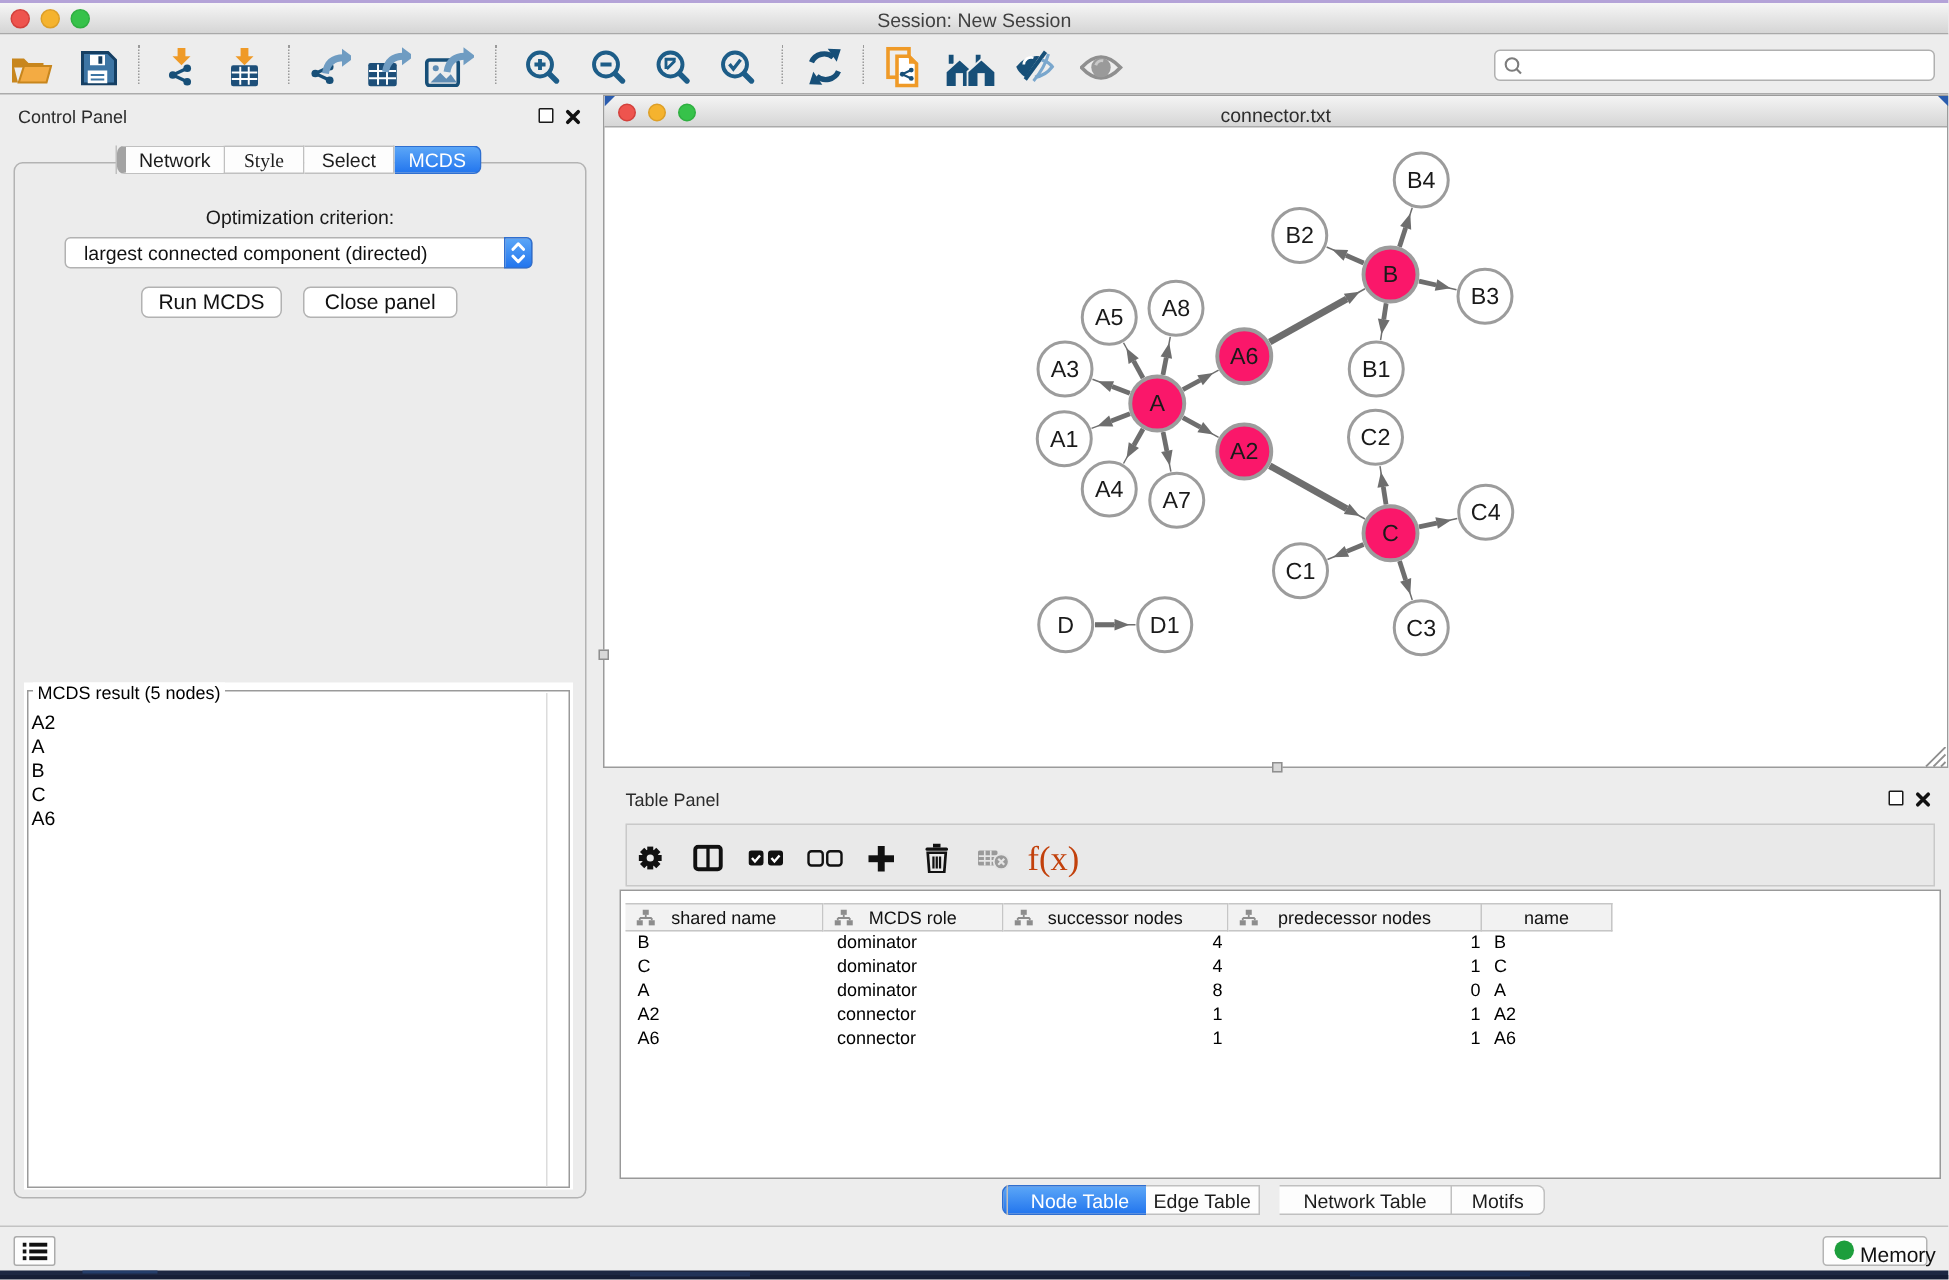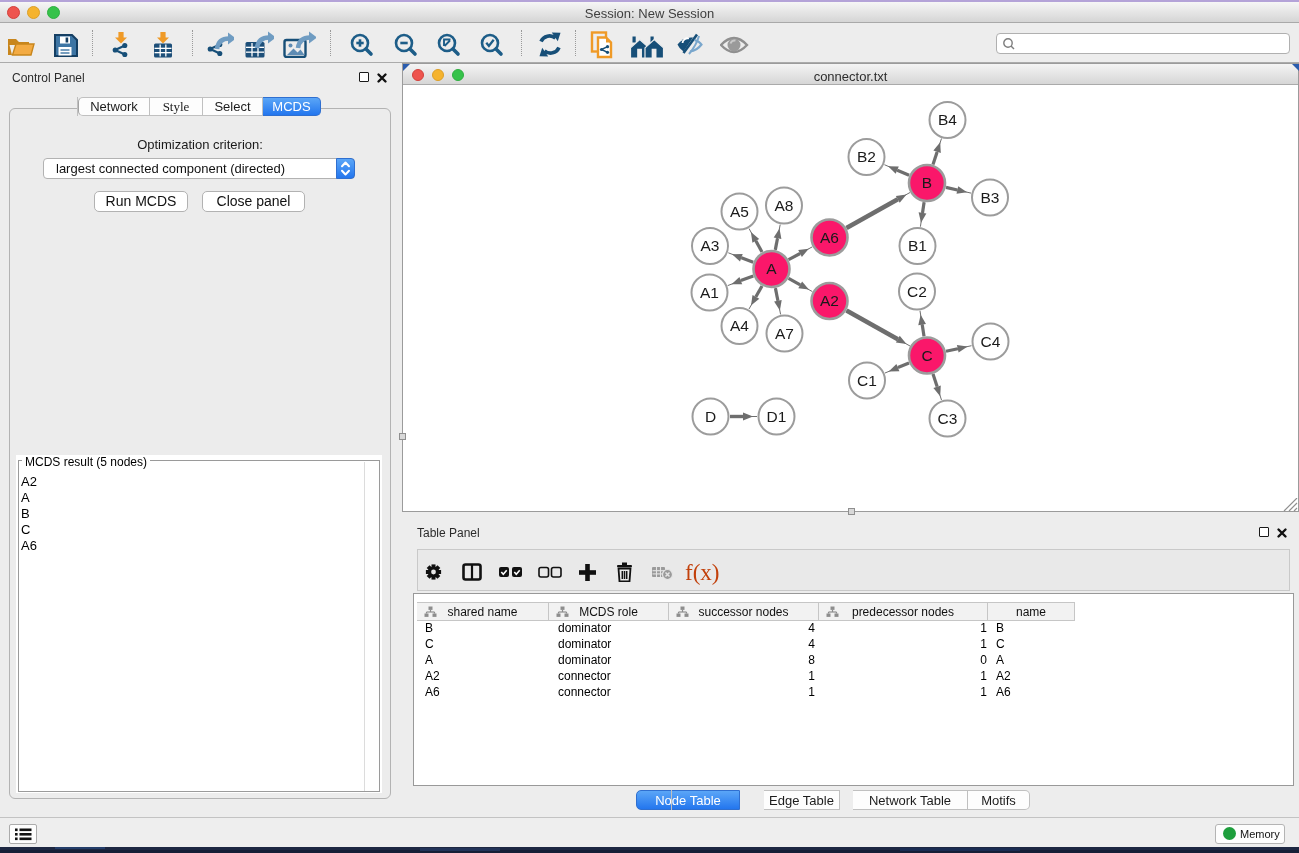--- a/index.html
+++ b/index.html
@@ -147,21 +147,21 @@
   </svg>
 
 <div class="abs" style="left:0;top:64px;width:393px;height:753px;background:#ededed"></div>
 <div class="abs" style="left:12px;top:71px;font-size:12px;color:#2b2b2b">Control Panel</div>
 <div class="abs winbtn" style="left:359px;top:72px"></div>
 <svg class="abs" style="left:376px;top:72px" width="12" height="12">
     <path d="M2.5,2.5 L9.5,9.5 M9.5,2.5 L2.5,9.5" stroke="#111" stroke-width="2.4" stroke-linecap="round"></path>
   </svg>
 
 <div class="abs" style="left:9px;top:108px;width:382px;height:691px;background:#ececec;border:1px solid #b3b3b3;border-radius:6px"></div>
-<div class="abs ctab" style="left:78px;width:72px;border-radius:5px 0 0 5px;border-left:1px solid #a3a3a3;">Network</div>
+<div class="abs ctab" style="left:78px;width:72px;border-radius:5px 0 0 5px;border-left:6px solid #a3a3a3;">Network</div>
 <div class="abs ctab" style="left:150px;width:53px;font-family:Liberation Serif, serif;">Style</div>
 <div class="abs ctab" style="left:203px;width:60px;">Select</div>
 <div class="abs ctab sel" style="left:263px;width:58px;">MCDS</div>
 <div class="abs" style="left:77px;top:97px;width:1px;height:19px;background:#c0c0c0"></div>
 <div class="abs" style="left:0;top:137px;width:400px;text-align:center;font-size:13px;color:#1a1a1a">Optimization criterion:</div>
 
 <div class="abs" style="left:43px;top:158px;width:312px;height:21px;background:#fff;border:1px solid #b2b2b2;border-radius:4px"></div>
 <div class="abs" style="left:56px;top:161px;font-size:13px;color:#111">largest connected component (directed)</div>
 <div class="abs" style="left:336px;top:158px;width:19px;height:21px;background:linear-gradient(#5ba6f7,#2376ee);border-radius:0 4px 4px 0;border:1px solid #2f6fd0"></div>
 <svg class="abs" style="left:339px;top:161px" width="13" height="15">
@@ -425,37 +425,37 @@
 <div class="abs trow" style="top:668px;left:558px">connector</div>
 <div class="abs trow" style="top:668px;left:735px;width:80px;text-align:right">1</div>
 <div class="abs trow" style="top:668px;left:907px;width:80px;text-align:right">1</div>
 <div class="abs trow" style="top:668px;left:996px">A2</div>
 <div class="abs trow" style="top:684px;left:425px">A6</div>
 <div class="abs trow" style="top:684px;left:558px">connector</div>
 <div class="abs trow" style="top:684px;left:735px;width:80px;text-align:right">1</div>
 <div class="abs trow" style="top:684px;left:907px;width:80px;text-align:right">1</div>
 <div class="abs trow" style="top:684px;left:996px">A6</div>
 
-<div class="abs btab sel" style="left:636px;width:104px;">Node Table</div>
+<div class="abs btab sel" style="left:668px;width:104px;">Node Table</div>
 <div class="abs btab" style="left:764px;width:76px;">Edge Table</div>
 <div class="abs btab" style="left:853px;width:115px;">Network Table</div>
 <div class="abs btab" style="left:968px;width:62px;border-radius:0 5px 5px 0;">Motifs</div>
 <div class="abs" style="left:671px;top:790px;width:1px;height:20px;background:#c0c0c0"></div>
 
 <div class="abs" style="left:0;top:817px;width:1299px;height:30px;background:#eeeeee;border-top:1px solid #c3c3c3"></div>
 <div class="abs" style="left:9px;top:824px;width:28px;height:20px;background:#fdfdfd;border:1px solid #ababab;border-radius:2px"></div>
 <svg class="abs" style="left:15px;top:828px" width="17" height="13">
 <rect x="0" y="0.5" width="2.6" height="2.6" fill="#111"></rect>
     <rect x="4.5" y="0.5" width="12" height="2.6" fill="#111"></rect>
 <rect x="0" y="5" width="2.6" height="2.6" fill="#111"></rect>
     <rect x="4.5" y="5" width="12" height="2.6" fill="#111"></rect>
 <rect x="0" y="9.5" width="2.6" height="2.6" fill="#111"></rect>
     <rect x="4.5" y="9.5" width="12" height="2.6" fill="#111"></rect>
   </svg>
 <div class="abs" style="left:1215px;top:824px;width:70px;height:20px;background:#fdfdfd;border:1px solid #b4b4b4;border-radius:3px"></div>
 <div class="abs" style="left:1223px;top:827px;width:13px;height:13px;border-radius:50%;background:#1d9e3c"></div>
-<div class="abs" style="left:1240px;top:828px;font-size:11px;color:#111">Memory</div>
+<div class="abs" style="left:1240px;top:828px;font-size:14px;color:#111">Memory</div>
 
 <div class="abs" style="left:0;top:847px;width:1299px;height:6px;background:#1d2742"></div>
 <div class="abs" style="left:0;top:850px;width:1299px;height:3px;background:#161e36"></div>
 <div class="abs" style="left:55px;top:847px;width:50px;height:2px;background:#243e6a"></div>
 <div class="abs" style="left:420px;top:848px;width:80px;height:3px;background:#223358"></div>
 <div class="abs" style="left:900px;top:848px;width:120px;height:3px;background:#1a2c52"></div>
 
 </body></html>

